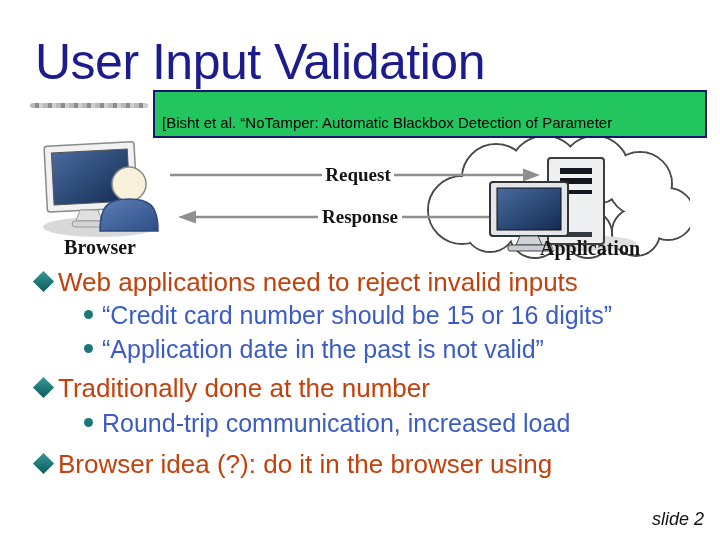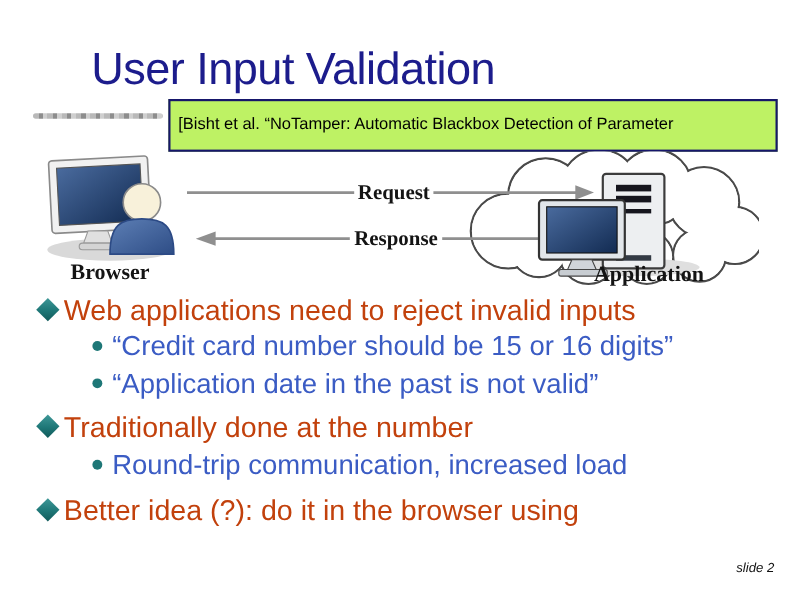--- a/index.html
+++ b/index.html
@@ -2,32 +2,32 @@
 <html><head>
 <meta charset="utf-8">
 <style>
   html,body{margin:0;padding:0;background:#fff;}
   #slide{
     position:relative;width:720px;height:540px;overflow:hidden;background:#ffffff;
     font-family:"Liberation Sans",sans-serif;color:#000;
   }
   
   .title{
-    position:absolute;left:35px;top:40px;font-size:41px;line-height:44px;
-    color:#1c1c8c;letter-spacing:-0.5px;white-space:nowrap;margin-left:48px;
+    position:absolute;left:35px;top:40px;font-size:50px;line-height:44px;
+    color:#1c1c8c;letter-spacing:-0.5px;white-space:nowrap;
   }
   
   .decor-line{
     position:absolute;left:30px;top:103px;width:118px;height:5px;border-radius:3px;
     background:repeating-linear-gradient(90deg,#b9b9b9 0 5px,#8d8d8d 5px 9px,#cfcfcf 9px 13px);
   }
   
   .citation{
     position:absolute;left:153px;top:90px;width:554px;height:48px;box-sizing:border-box;
-    background:#bef264;border:2px solid #16166b;padding:10px 7px;
+    background:#22c55e;border:2px solid #16166b;padding:20px 7px;
     font-size:15px;line-height:21px;color:#000;white-space:nowrap;
   }
   
   .diagram{position:absolute;left:30px;top:138px;width:660px;height:125px;}
   .diagram text.seriflabel{font-family:"Liberation Serif",serif;font-weight:bold;fill:#141414;}
   
   .row{position:absolute;display:flex;align-items:flex-start;}
   .lvl1{left:36px;font-size:26px;line-height:32px;color:#c2410c;}
   .lvl1 .diamond{
     flex:none;width:15px;height:15px;margin:8px 7px 0 0;transform:rotate(45deg);
@@ -35,21 +35,21 @@
   }
   .lvl2{left:84px;font-size:25px;line-height:27px;color:#3b5cc4;}
   .lvl2 .dot{
     flex:none;width:9px;height:9px;margin:8px 9px 0 0;border-radius:50%;
     background:#1e7777;
   }
   .red-line{
     position:absolute;left:68px;top:481px;font-size:26px;line-height:32px;color:#a71d23;
   }
   .slide-num{
-    position:absolute;right:16px;top:509px;font-size:12px;font-style:italic;color:#111;text-align:center;
+    position:absolute;right:16px;top:509px;font-size:18px;font-style:italic;color:#111;text-align:center;
   }
 </style>
 </head>
 <body>
 
 <div id="slide">
 
   <div class="title">User Input Validation</div>
 
   <div class="decor-line"></div>
@@ -159,19 +159,19 @@
     <span>Traditionally done at the number</span>
   </div>
 
   <div class="row lvl2" style="top:410px">
     <span class="dot"></span>
     <span>Round-trip communication, increased load</span>
   </div>
 
   <div class="row lvl1" style="top:448px">
     <span class="diamond"></span>
-    <span>Better idea (?): do it in the browser using</span>
+    <span>Browser idea (?): do it in the browser using</span>
   </div>
 
 
   <div class="slide-num">slide 2</div>
 
 </div>
 
 </body></html>

